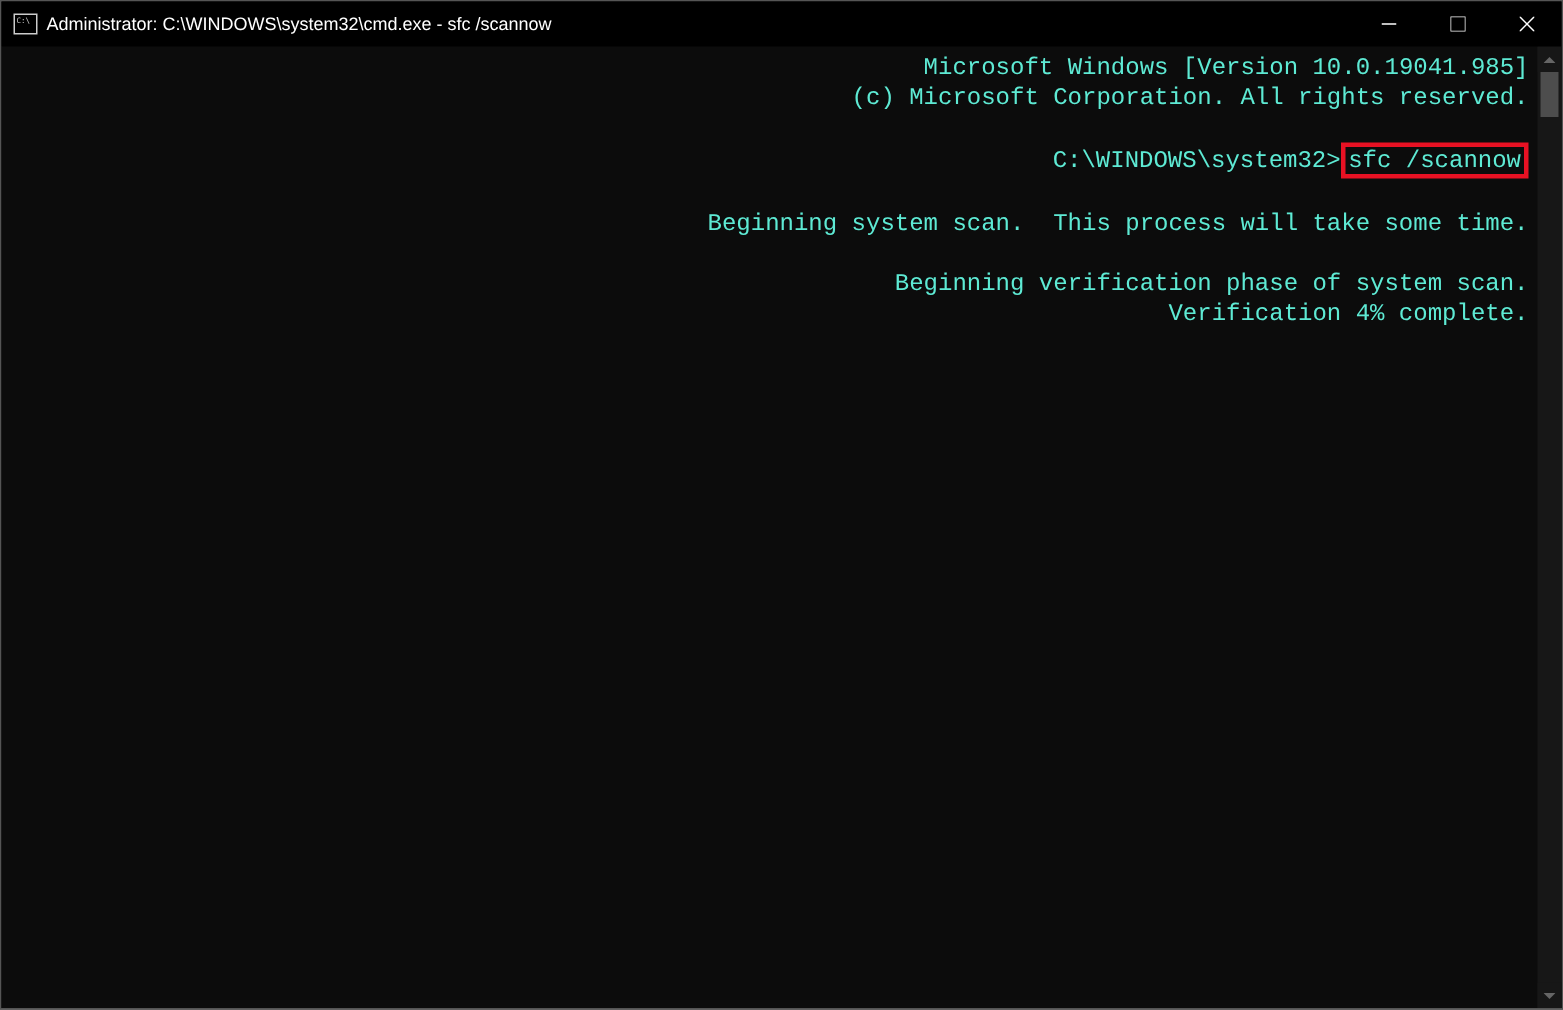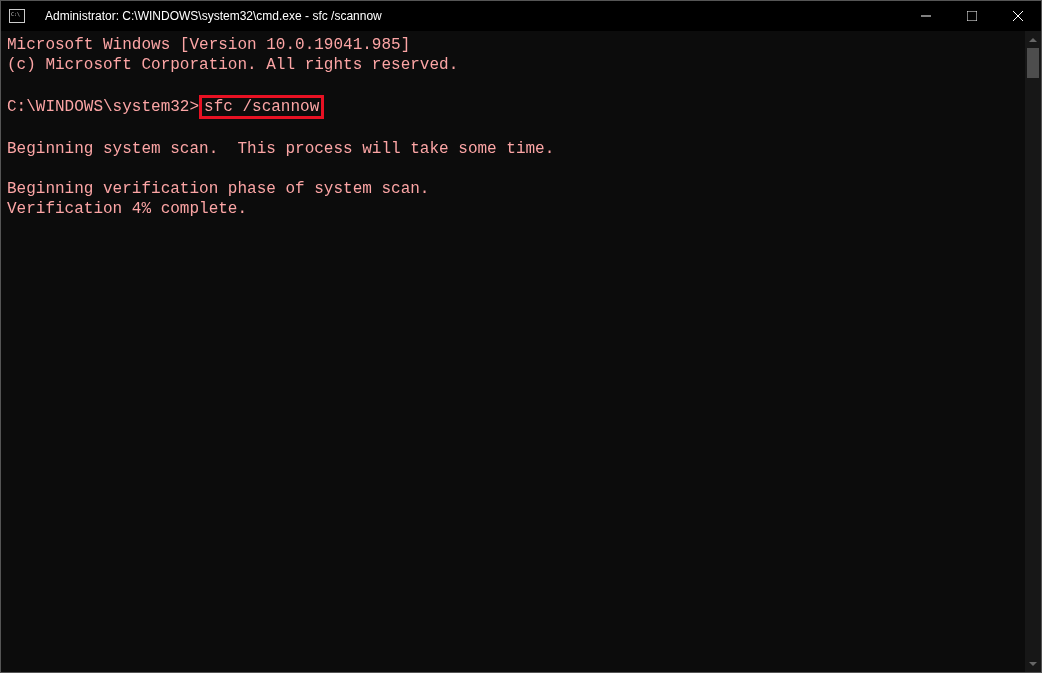--- a/index.html
+++ b/index.html
@@ -29,21 +29,21 @@
       align-items: center;
       justify-content: space-between;
       color: #fff;
       font-family: 'Segoe UI', Tahoma, sans-serif;
       font-size: 12px;
     }
     .titlebar-left {
       display: flex;
       align-items: center;
       padding-left: 8px;
-      gap: 20px;
+      gap: 6px;
     }
     .cmd-icon {
       width: 16px;
       height: 14px;
       background: #000;
       border: 1px solid #ccc;
       position: relative;
       display: flex;
       align-items: center;
       justify-content: center;
@@ -81,26 +81,27 @@
     }
     .content-wrapper {
       flex: 1;
       display: flex;
       background: #0c0c0c;
       overflow: hidden;
     }
     .terminal {
       flex: 1;
       padding: 4px 6px;
-      color: #fca5a5;
+      color: #5eead4;
       font-size: 16px;
       line-height: 20px;
       font-family: Consolas, 'Courier New', monospace;
       white-space: pre;
       overflow: hidden;
+      text-align: right;
     }
     .highlight-box {
       border: 3px solid #e81123;
       padding: 0 2px;
       display: inline-block;
       line-height: 18px;
     }
     .scrollbar {
       width: 16px;
       background: #171717;

